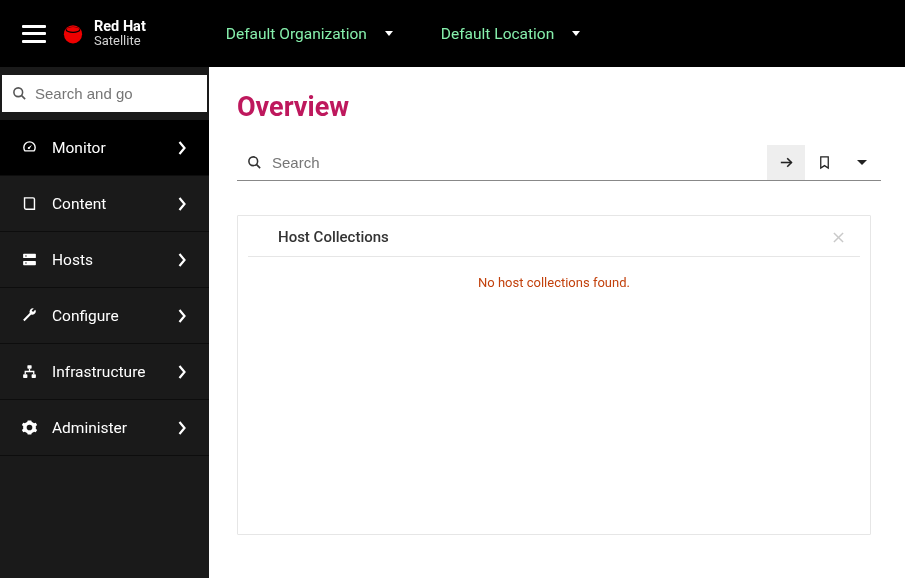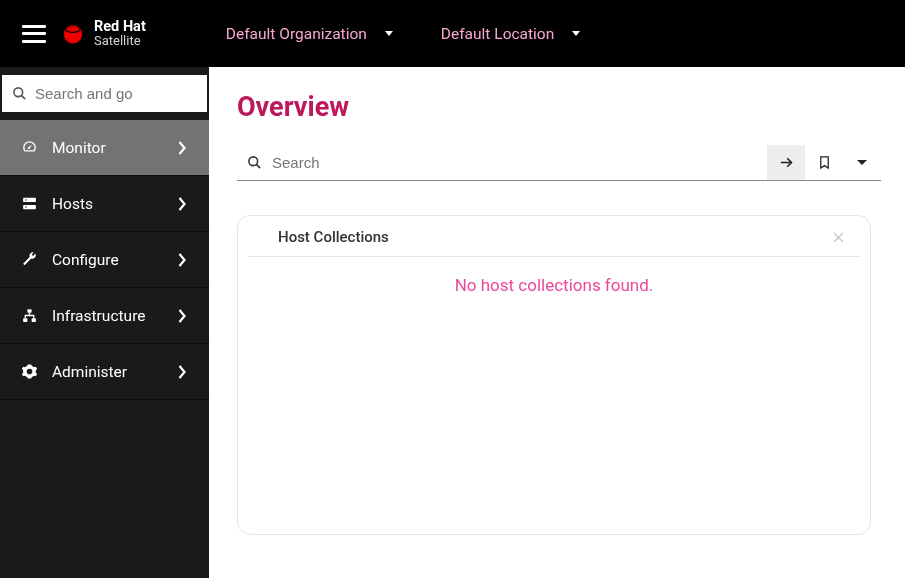--- a/index.html
+++ b/index.html
@@ -33,21 +33,21 @@
     margin-right: 30px;
   }
   .brand-text { line-height: 1.05; }
   .brand-text .l1 { font-weight: 700; font-size: 14.5px; }
   .brand-text .l2 { font-size: 13px; color: #d2d2d2; }
   .top-dd {
     display: flex; align-items: center; gap: 18px;
     padding: 0 14px;
     height: 67px;
     font-size: 15.5px;
-    color: #f9a8d4;
+    color: #86efac;
     cursor: pointer;
   }
   .caret-down {
     width: 0; height: 0; border-left: 4.5px solid transparent; border-right: 4.5px solid transparent; border-top: 5px solid #fff;
   }
   .shell {
     display: flex;
     height: calc(578px - 67px);
   }
   .sidebar {
@@ -80,21 +80,21 @@
     align-items: center;
     padding: 0 22px 0 20px;
     font-size: 15.5px;
     color: #fff;
     border-bottom: 1px solid #0d0d0d;
     cursor: pointer;
     gap: 14px;
     position: relative;
   }
   .nav-item.active {
-    background: #737373;
+    background: #000000;
   }
   .nav-chevron {
     margin-left: auto;
     color: #fff;
   }
   .nav-icon { width: 18px; display:flex; align-items:center; justify-content:center; }
   .main {
     flex: 1;
     padding: 24px 24px 0 28px;
     overflow: auto;
@@ -126,36 +126,36 @@
     width: 38px; height: 36px;
     display:flex; align-items:center; justify-content:center;
     cursor:pointer;
     color:#222;
   }
   .sb-btn.go { background:#eee; border-bottom:1px solid #888; margin-left:-1px;}
   .sb-btn.bm { background:#fff; border-bottom:1px solid #888;}
   .sb-caret { background:#fff; border-bottom:1px solid #888;}
   .panel {
     border: 1px solid #e6e6e6;
-    border-radius: 13px;
+    border-radius: 1px;
     min-height: 320px;
     margin-right: 10px;
   }
   .panel-head {
     display: flex; align-items: center; justify-content: space-between;
     padding: 12px 16px 10px 30px;
     border-bottom: 1px solid #e6e6e6;
     margin: 0 10px;
   }
   .panel-head h3 { font-size: 15px; font-weight: 500; color:#333;}
   .panel-close { color:#c9c9c9; cursor:pointer; font-size:15px;}
   .panel-body {
     display:flex; justify-content:center;
     padding: 18px 10px;
-    color:#ec4899; font-size:17px;
+    color:#c2410c; font-size:13px;
   }
   svg { display:block; }
   .caret-down-dark {
     width: 0; height: 0; border-left: 5px solid transparent; border-right: 5px solid transparent; border-top: 5px solid #222;
   }
 </style>
 </head>
 <body>
 
 <div class="topbar">
@@ -208,20 +208,33 @@
           </svg>
       </span>
       <span>Monitor</span>
       <span class="nav-chevron">
         <svg width="9" height="14" viewBox="0 0 8 14" fill="none" stroke="#fff" stroke-width="2.2">
             <path d="M1 1l5 6-5 6"></path>
           </svg>
       </span>
     </div>
 
+    <div class="nav-item">
+      <span class="nav-icon">
+        <svg width="17" height="17" viewBox="0 0 24 24" fill="#fff">
+            <path d="M4 3h13a3 3 0 0 1 3 3v15H7a3 3 0 0 1-3-3V3zm2 2v13a1 1 0 0 0 1 1h11V6a1 1 0 0 0-1-1H6z"></path>
+          </svg>
+      </span>
+      <span>Content</span>
+      <span class="nav-chevron">
+        <svg width="9" height="14" viewBox="0 0 8 14" fill="none" stroke="#fff" stroke-width="2.2">
+            <path d="M1 1l5 6-5 6"></path>
+          </svg>
+      </span>
+    </div>
 
     <div class="nav-item">
       <span class="nav-icon">
         <svg width="17" height="17" viewBox="0 0 24 24" fill="#fff">
             <rect x="3" y="4" width="18" height="6" rx="1"></rect>
             <rect x="3" y="14" width="18" height="6" rx="1"></rect>
             <circle cx="7" cy="7" r="1" fill="#1a1a1a"></circle>
             <circle cx="7" cy="17" r="1" fill="#1a1a1a"></circle>
           </svg>
       </span>

